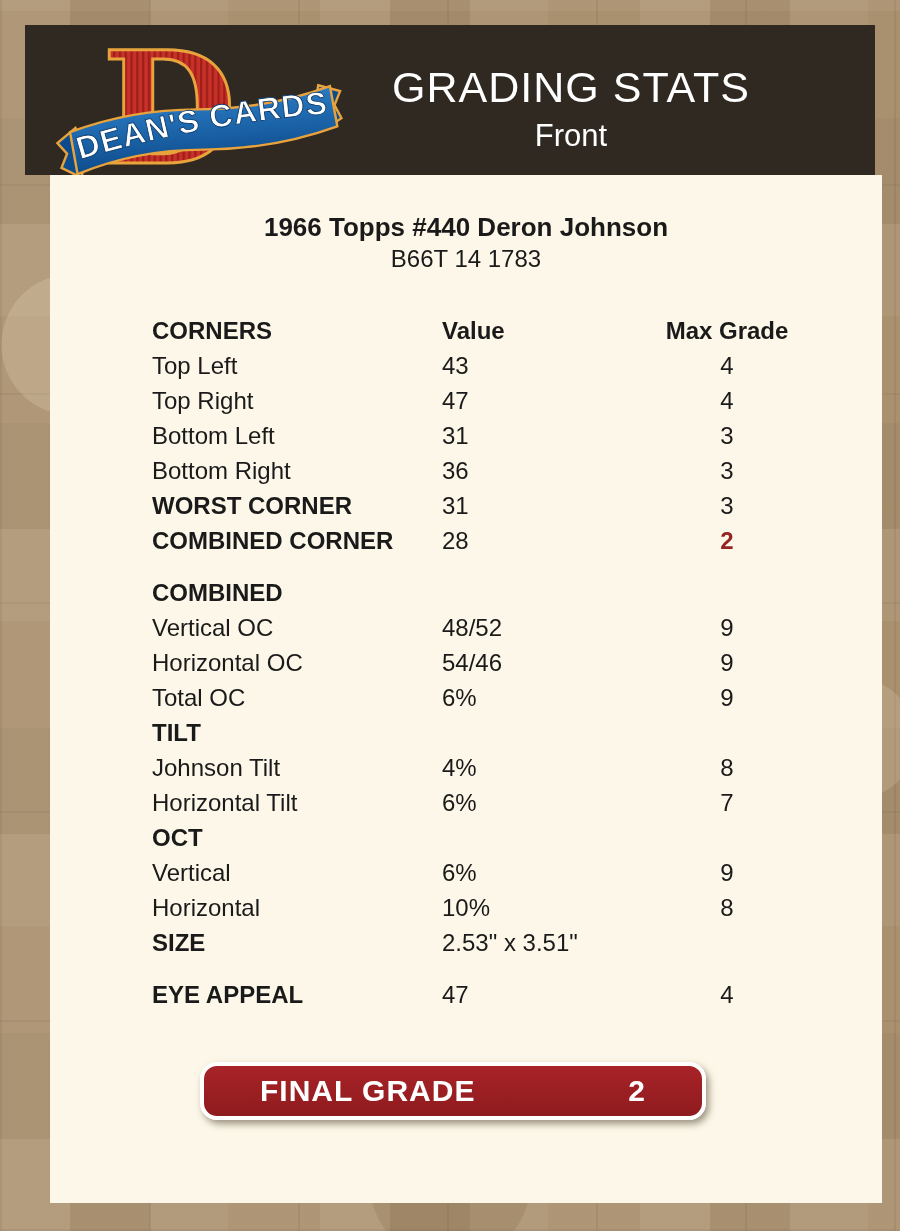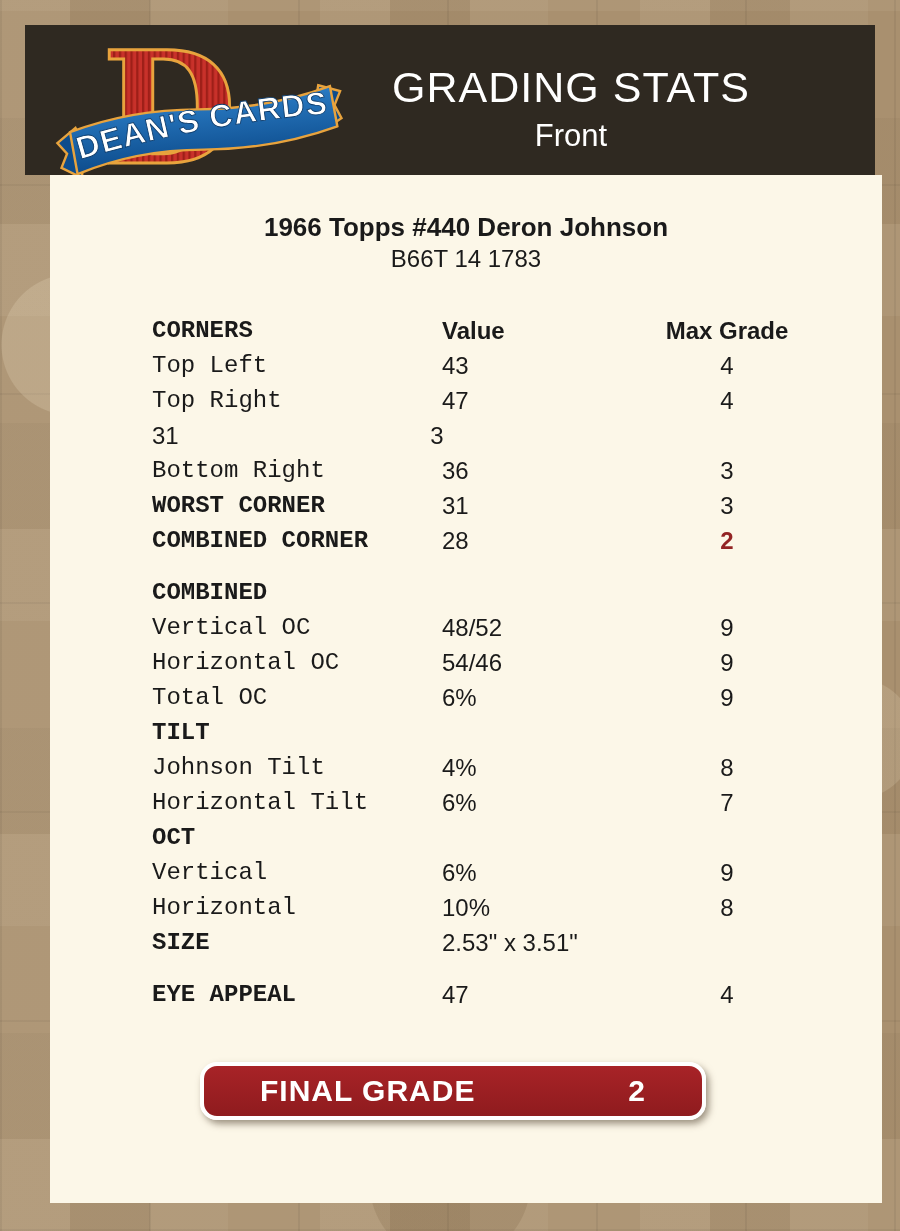--- a/index.html
+++ b/index.html
@@ -29,21 +29,21 @@
   .header-title{font-size:43px;letter-spacing:1px;line-height:58px;}
   .header-subtitle{font-size:31px;line-height:40px;}
   .content{
     position:absolute;left:50px;top:175px;width:832px;height:1028px;
     background:#fcf7e8;color:#1a1a1a;
   }
   .card-title{margin-top:36px;text-align:center;font-size:26px;font-weight:bold;line-height:32px;}
   .card-serial{text-align:center;font-size:24px;line-height:32px;}
   .stats-table{margin-top:38px;}
   .trow{display:flex;align-items:center;height:35px;padding-left:102px;font-size:24px;}
-  .c-label{width:290px;flex:none;font-family:Liberation Mono, monospace;}
+  .c-label{width:290px;flex:none;}
   .c-value{width:128px;flex:none;text-align:left;white-space:nowrap;}
   .c-max{width:314px;flex:none;text-align:center;}
   .row-head .c-label,.row-head .c-value,.row-head .c-max{font-weight:bold;}
   .row-section .c-label{font-weight:bold;}
   .spacer{height:17px;}
   .max-red{color:#932424;font-weight:bold;}
   .final-grade{
     position:absolute;left:150px;top:887px;width:506px;height:58px;
     box-sizing:border-box;border:4px solid #ffffff;border-radius:17px;
     background:linear-gradient(#a82327,#8f1b1e);
@@ -100,20 +100,21 @@
     <span class="c-label">Top Left</span>
     <span class="c-value">43</span>
     <span class="c-max">4</span>
   </div>
       <div class="trow row-item">
     <span class="c-label">Top Right</span>
     <span class="c-value">47</span>
     <span class="c-max">4</span>
   </div>
       <div class="trow row-item">
+    <span class="c-label">Bottom Left</span>
     <span class="c-value">31</span>
     <span class="c-max">3</span>
   </div>
       <div class="trow row-item">
     <span class="c-label">Bottom Right</span>
     <span class="c-value">36</span>
     <span class="c-max">3</span>
   </div>
       <div class="trow row-section">
     <span class="c-label">WORST CORNER</span>

